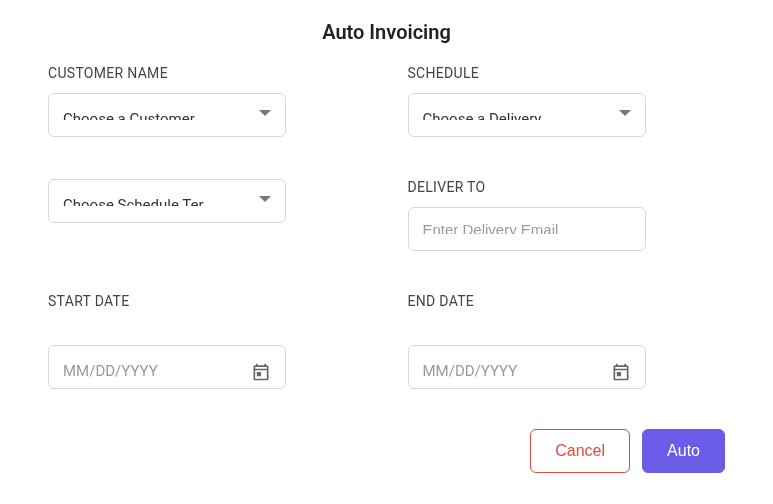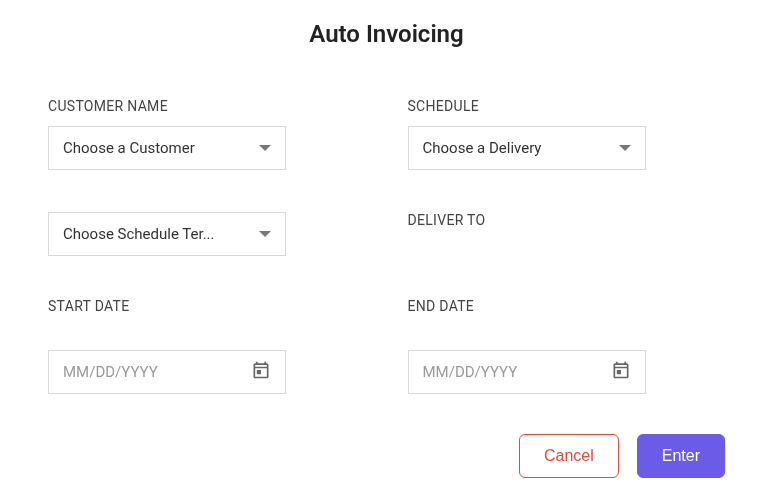--- a/index.html
+++ b/index.html
@@ -6,46 +6,45 @@
   body {
     font-family: -apple-system, BlinkMacSystemFont, "Segoe UI", Roboto, "Helvetica Neue", Arial, sans-serif;
     background: #fff;
     color: #333;
     width: 773px;
     height: 504px;
     padding: 20px 48px;
   }
   .title {
     text-align: center;
-    font-size: 24px;
+    font-size: 20px;
     font-weight: 600;
     color: #222;
-    margin-bottom: 50px;
+    margin-bottom: 21px;
   }
   .form-grid {
     display: grid;
     grid-template-columns: 1fr 1fr;
     column-gap: 130px;
     row-gap: 28px;
     gap: 42px;
   }
   .field-label {
     font-size: 14px;
     letter-spacing: 0.3px;
     color: #444;
     margin-bottom: 12px;
     text-transform: uppercase;
   }
   .select-box, .date-box, .text-input {
     border: 1px solid #d9d9d9;
-    border-radius: 0;
+    border-radius: 6px;
     height: 44px;
     display: flex;
-    align-items: center;
-    padding: 8px 14px;
+    padding: 16px 14px;
     font-size: 15px;
     color: #333;
     background: #fff;
     cursor: pointer;
     position: relative;
   }
   .select-box { width: 238px; justify-content: space-between; }
   .select-box .sel-text { color: #333; white-space: nowrap; overflow: hidden; text-overflow: ellipsis; max-width: 170px; }
   .date-box { width: 238px; justify-content: space-between; margin-top: 36px; }
   .date-box .ph { color: #9a9a9a; }
@@ -59,21 +58,21 @@
     border-left: 6px solid transparent;
     border-right: 6px solid transparent;
     border-top: 6px solid #777;
     flex-shrink: 0;
     margin-left: 10px;
   }
   .cal-icon { flex-shrink: 0; margin-left: 10px; }
   .actions {
     display: flex;
     justify-content: flex-end;
-    gap: 18px;
+    gap: 12px;
     margin-top: 40px;
   }
   .btn {
     height: 44px;
     padding: 0 24px;
     border-radius: 6px;
     font-size: 16px;
     font-weight: 500;
     cursor: pointer;
     display: inline-flex;
@@ -116,20 +115,23 @@
 
   <div>
     <div class="select-box">
       <span class="sel-text">Choose Schedule Ter...</span>
       <span class="chevron"></span>
     </div>
   </div>
 
   <div>
     <div class="field-label">DELIVER TO</div>
+    <div class="text-input">
+      <input type="text" placeholder="Enter Delivery Email" style="">
+    </div>
   </div>
 
   <div>
     <div class="field-label">START DATE</div>
     <div class="date-box">
       <span class="ph">MM/DD/YYYY</span>
       <span class="cal-icon">
         <svg width="20" height="20" viewBox="0 0 24 24" fill="#666">
             <path d="M19 4h-1V2h-2v2H8V2H6v2H5C3.9 4 3 4.9 3 6v14c0 1.1.9 2 2 2h14c1.1 0 2-.9 2-2V6c0-1.1-.9-2-2-2zm0 16H5V10h14v10zm0-12H5V6h14v2zM7 12h5v5H7z"></path>
           </svg>
@@ -146,14 +148,14 @@
             <path d="M19 4h-1V2h-2v2H8V2H6v2H5C3.9 4 3 4.9 3 6v14c0 1.1.9 2 2 2h14c1.1 0 2-.9 2-2V6c0-1.1-.9-2-2-2zm0 16H5V10h14v10zm0-12H5V6h14v2zM7 12h5v5H7z"></path>
           </svg>
       </span>
     </div>
   </div>
 
 </div>
 
 <div class="actions">
   <button class="btn btn-cancel">Cancel</button>
-  <button class="btn btn-save">Enter</button>
+  <button class="btn btn-save">Auto</button>
 </div>
 
 </body></html>

